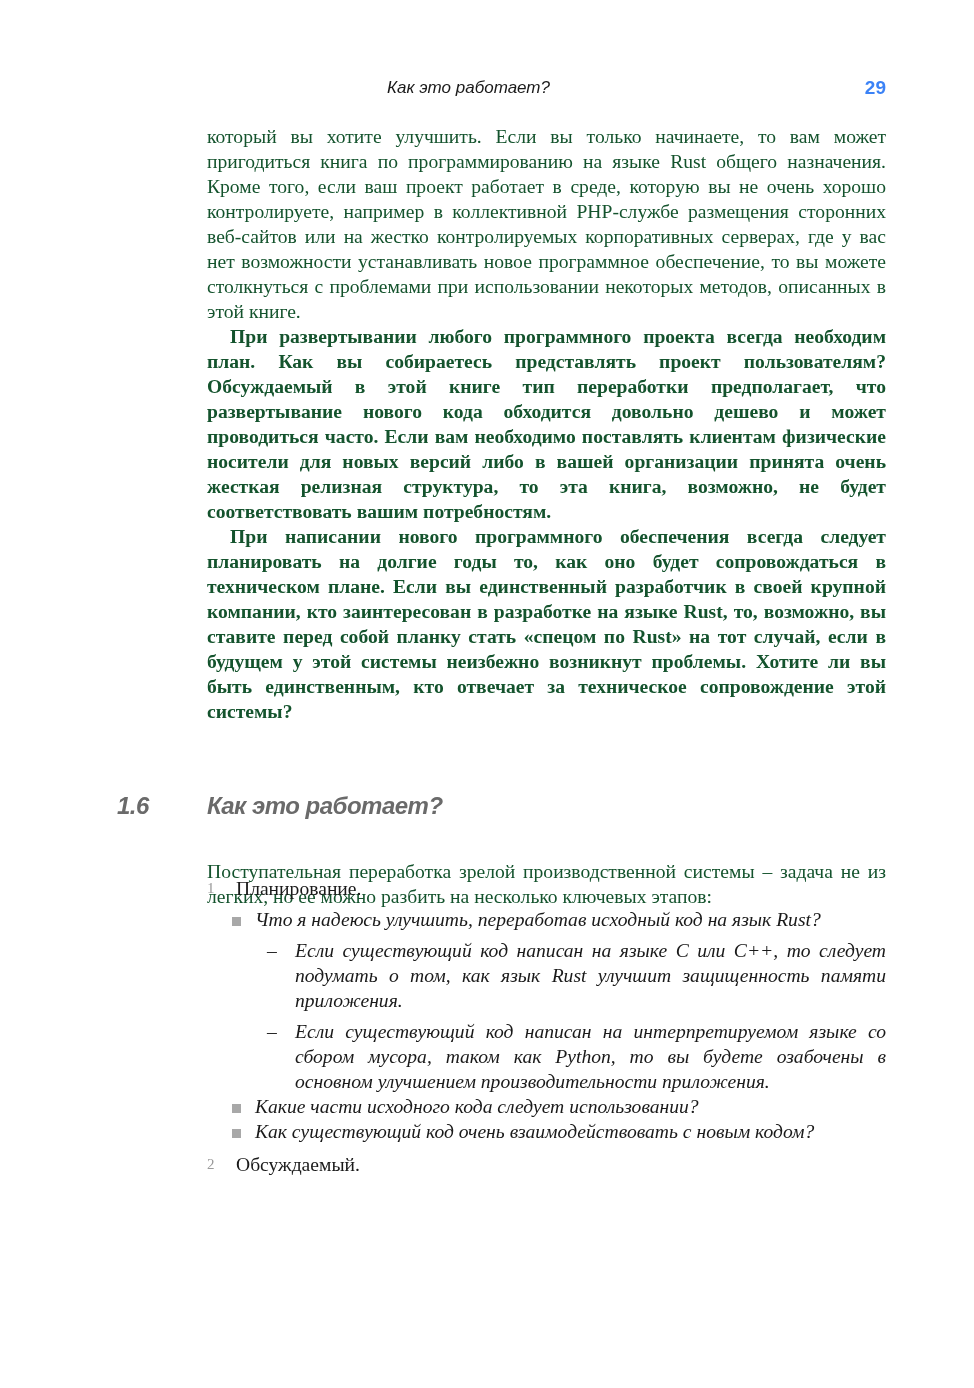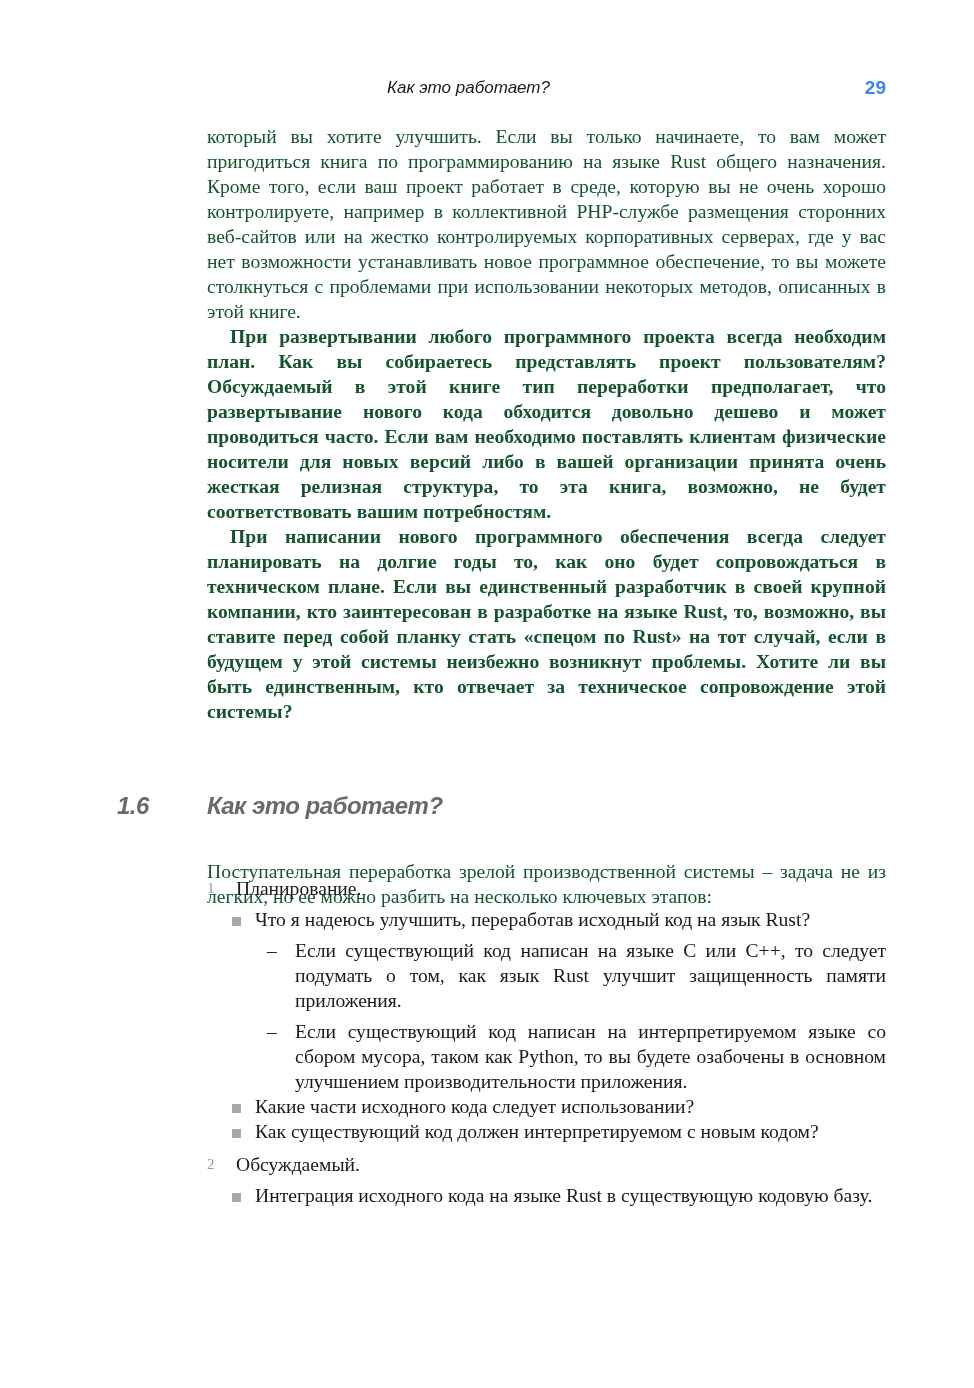--- a/index.html
+++ b/index.html
@@ -35,21 +35,21 @@
   .list { position: absolute; left: 207px; width: 679px;
     font-family: "Liberation Serif", serif; font-size: 19.6px;
     line-height: 25px; color: #1a1a1a; }
   .ol-item { position: relative; padding-left: 29px; margin-bottom: 6px; }
   .ol-num { position: absolute; left: 0; top: 0; color: #9a9a9a; font-size: 15px; }
   .ul { margin: 0; padding: 0; }
   .ul-item { position: relative; padding-left: 48px; text-align: justify; }
   .ul-item .sq { position: absolute; left: 25px; top: 10px; width: 9px; height: 9px; background: #a8a8a8; }
   .dash-item { position: relative; padding-left: 88px; text-align: justify; margin-top: 6px; }
   .dash-item .dash { position: absolute; left: 60px; top: 0; }
-  .sub-block { margin-top: 6px; }
+  .sub-block { margin-top: 6px; font-style: italic; }
 </style>
 </head>
 <body>
 
 <div class="page">
 
   <div class="running-head">Как это работает?</div>
   <div class="page-number">29</div>
 
   <div class="body-text" style="top:124px;">
@@ -84,29 +84,25 @@
       <div class="dash-item">
         <span class="dash">–</span>
         <span>Если существующий код написан на интерпретируемом языке со сбором мусора, таком как Python, то вы будете озабочены в основном улучшением производительности приложения.</span>
       </div>
       <div class="ul-item">
         <span class="sq"></span>
         <span>Какие части исходного кода следует использовании?</span>
       </div>
       <div class="ul-item">
         <span class="sq"></span>
-        <span>Как существующий код должен интерпретируемом с новым кодом?</span>
+        <span>Как существующий код очень взаимодействовать с новым кодом?</span>
       </div>
     </div>
 
     <div class="ol-item" style="margin-top:8px;">
       <span class="ol-num">2</span>
       <span>Обсуждаемый.</span>
     </div>
     <div class="ul sub-block">
-      <div class="ul-item">
-        <span class="sq"></span>
-        <span>Интеграция исходного кода на языке Rust в существующую кодовую базу.</span>
-      </div>
     </div>
   </div>
 
 </div>
 
 </body></html>

